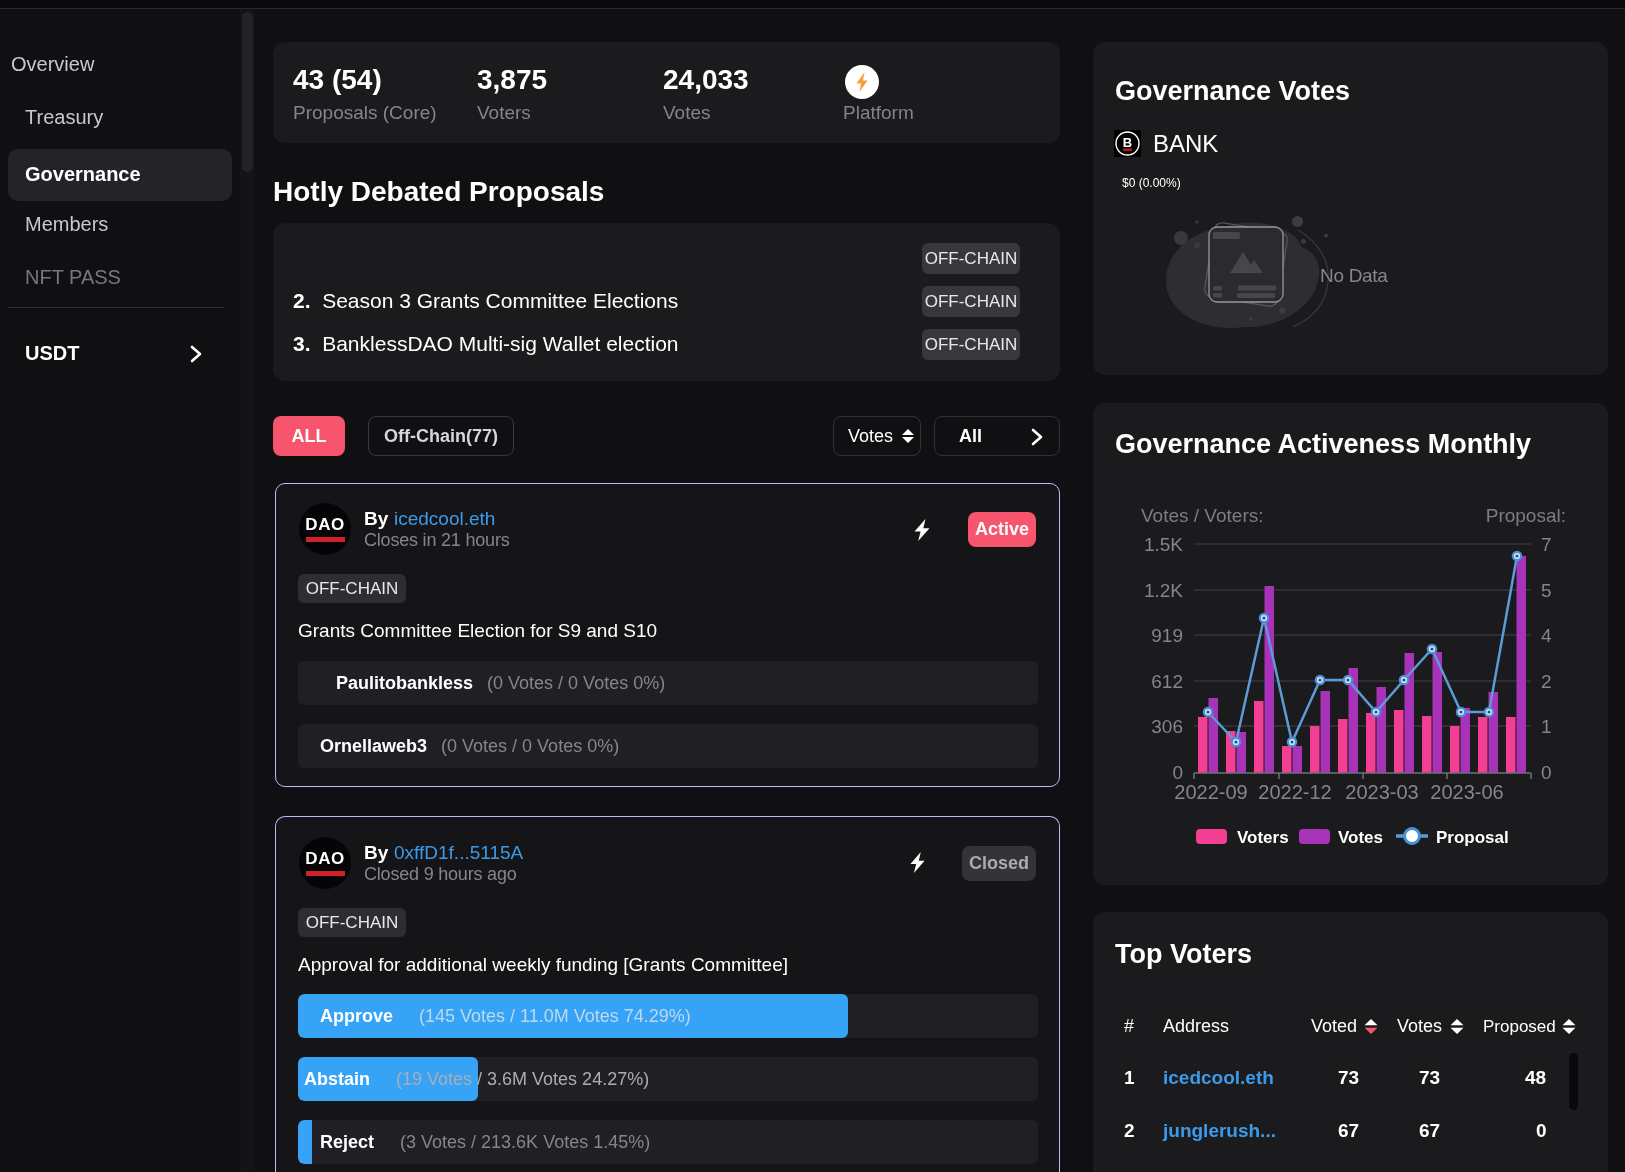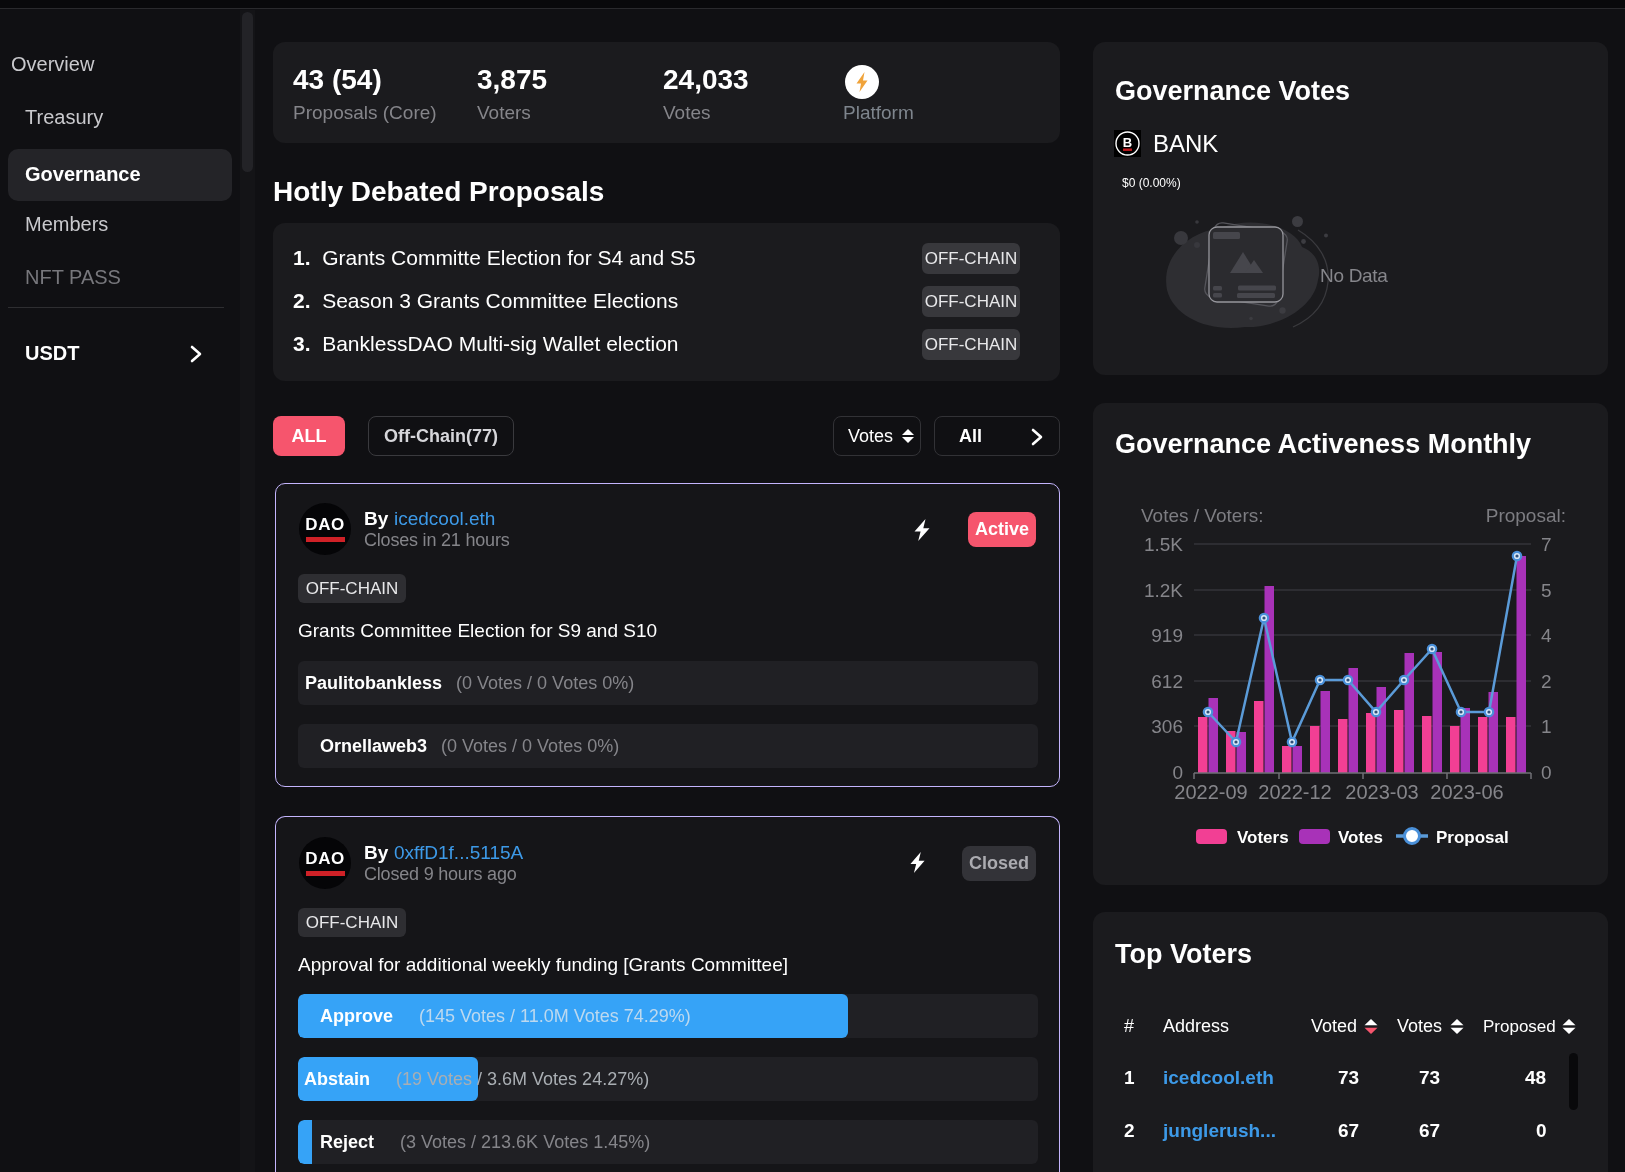--- a/index.html
+++ b/index.html
@@ -47,21 +47,20 @@
   <div class="abs" style="left:572px;top:23px;width:34px;height:34px;background:#fff;border-radius:50%;"></div>
   <svg class="abs" style="left:572px;top:23px;" width="34" height="34" viewBox="0 0 34 34">
       <path d="M19.5 7 L11.5 18.5 L16 18.5 L14.5 27 L22.5 15.5 L18 15.5 Z" fill="#f0a33a"></path>
     </svg>
   <div class="abs" style="left:570px;top:60px;font-size:19px;color:#7e858d;">Platform</div>
 </div>
 
 <div class="abs white" style="left:273px;top:176px;font-size:28px;font-weight:bold;">Hotly Debated Proposals</div>
 
 <div class="card" style="left:273px;top:223px;width:787px;height:158px;">
-  <div class="abs white" style="left:20px;top:23px;font-size:21px;"><b>1.</b>&nbsp; Grants Committe Election for S4 and S5</div>
   <div class="abs white" style="left:20px;top:66px;font-size:21px;"><b>2.</b>&nbsp; Season 3 Grants Committee Elections</div>
   <div class="abs white" style="left:20px;top:109px;font-size:21px;"><b>3.</b>&nbsp; BanklessDAO Multi-sig Wallet election</div>
   <div class="tag" style="left:649px;top:20px;width:98px;height:31px;background:#38383c;">OFF-CHAIN</div>
   <div class="tag" style="left:649px;top:63px;width:98px;height:31px;background:#38383c;">OFF-CHAIN</div>
   <div class="tag" style="left:649px;top:106px;width:98px;height:31px;background:#38383c;">OFF-CHAIN</div>
 </div>
 
 <div class="pinkbtn" style="left:273px;top:416px;width:72px;height:40px;font-size:18px;">ALL</div>
 <div class="abs" style="left:368px;top:416px;width:146px;height:40px;border:1px solid #3a3a3e;border-radius:8px;color:#d6d6da;font-weight:bold;font-size:18px;display:flex;align-items:center;justify-content:center;">Off-Chain(77)</div>
 <div class="abs" style="left:833px;top:416px;width:88px;height:40px;border:1px solid #323236;border-radius:8px;color:#fff;font-size:18px;display:flex;align-items:center;padding-left:14px;">Votes
@@ -85,21 +84,21 @@
   <div class="abs white" style="left:88px;top:24px;font-size:19px;font-weight:bold;">By</div>
   <div class="abs blue" style="left:118px;top:24px;font-size:19px;">icedcool.eth</div>
   <div class="abs gray" style="left:88px;top:46px;font-size:18px;letter-spacing:-0.2px;">Closes in 21 hours</div>
   <svg class="abs" style="left:637px;top:35px;" width="18" height="22" viewBox="0 0 18 22">
       <path d="M12.5 0 L1.5 12.6 L7.6 12.6 L5.2 22 L16.5 9.2 L10.3 9.2 Z" fill="#fff"></path>
     </svg>
   <div class="pinkbtn" style="left:692px;top:28px;width:68px;height:35px;font-size:18px;">Active</div>
   <div class="tag" style="left:22px;top:90px;width:108px;height:29px;background:#2e2e32;">OFF-CHAIN</div>
   <div class="abs white" style="left:22px;top:136px;font-size:19px;">Grants Committee Election for S9 and S10</div>
   <div class="row" style="left:22px;top:177px;width:740px;height:44px;">
-    <span style="margin-left:7px;font-size:18px;font-weight:bold;color:#fff;">Paulitobankless</span>
+    <span style="margin-left:38px;font-size:18px;font-weight:bold;color:#fff;">Paulitobankless</span>
     <span style="margin-left:14px;font-size:18px;color:#85858a;">(0 Votes / 0 Votes 0%)</span>
   </div>
   <div class="row" style="left:22px;top:240px;width:740px;height:44px;">
     <span style="margin-left:22px;font-size:18px;font-weight:bold;color:#fff;">Ornellaweb3</span>
     <span style="margin-left:14px;font-size:18px;color:#85858a;">(0 Votes / 0 Votes 0%)</span>
   </div>
 </div>
 
 <div class="pcard" style="left:275px;top:816px;width:785px;height:356px;border-bottom:none;border-radius:10px 10px 0 0;">
   <div class="abs" style="left:23px;top:20px;width:52px;height:52px;border-radius:50%;background:#050507;"></div>

